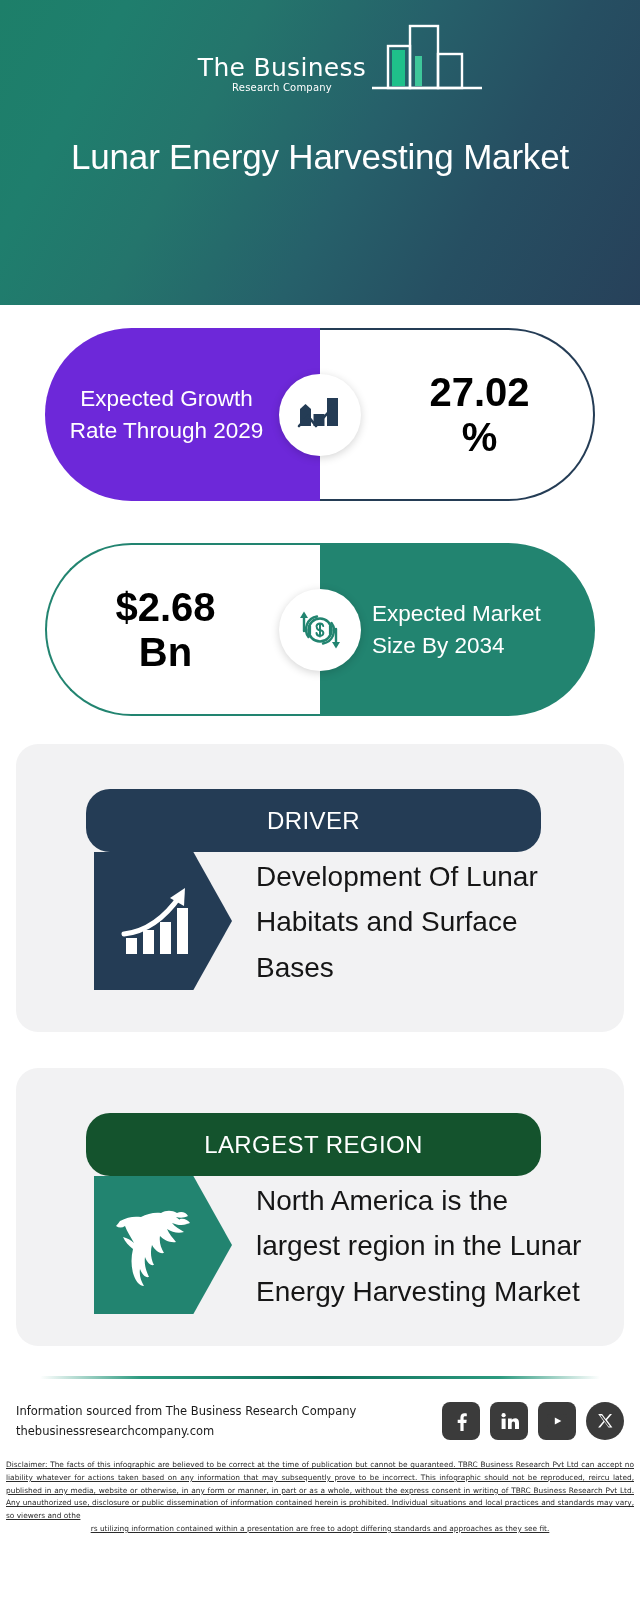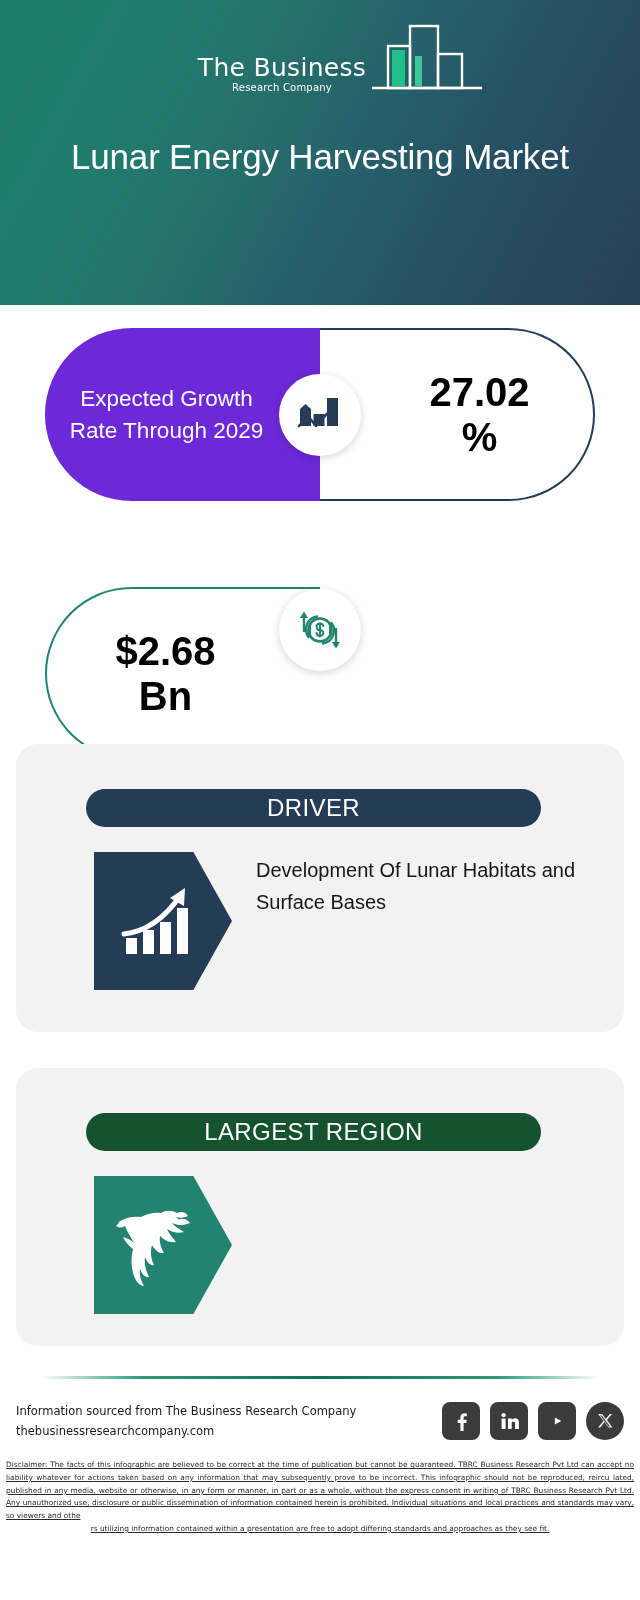--- a/index.html
+++ b/index.html
@@ -71,21 +71,21 @@
     border-left:none;
     border-radius:0 87px 87px 0;
     display:flex; align-items:center; justify-content:flex-end;
   }
   
   .half-outline-teal{
     background:#ffffff;
     border:2.5px solid #228470;
     border-right:none;
     border-radius:87px 0 0 87px;
-    display:flex; align-items:center; justify-content:center;margin-top:44px;
+    display:flex; align-items:center; justify-content:center;
   }
   .half-fill-teal{
     background:#228470;
     border-radius:0 87px 87px 0;
     display:flex; align-items:center; justify-content:center;
   }
 
   .stat-label{
     color:#ffffff;
     font-size:22.5px;
@@ -129,21 +129,21 @@
     position:relative;
   }
   .panel-driver{ margin-top:28px; height:288px; }
   .panel-region{ margin-top:36px; height:278px; }
 
   .pill{
     position:absolute;
     left:70px;
     top:45px;
     width:455px;
-    height:38px;
+    height:63px;
     border-radius:24px;
     display:flex; align-items:center; justify-content:center;
     color:#ffffff;
     font-size:24px;
     letter-spacing:.4px;
     text-align:center;
   }
   .pill-navy{ background:#243c55; }
   .pill-teal{ background:#14532d; width:455px; }
 
@@ -157,21 +157,21 @@
     flex:0 0 auto;
     width:138px; height:138px;
     clip-path:polygon(0% 0%, 72% 0%, 100% 50%, 72% 100%, 0% 100%);
     display:flex; align-items:center; justify-content:center;
   }
   .hex-navy{ background:#243c55; }
   .hex-teal{ background:#228470; }
 
   .panel-text{
     color:#161616;
-    font-size:20px;
+    font-size:28px;
     line-height:1.62;
     padding-top:2px;
     max-width:330px;
   }
 
   
   .divider{
     width:560px; height:3px;
     margin:30px auto 0 auto;
     background:linear-gradient(90deg,rgba(255,255,255,0) 0%,#2c9a7f 18%,#0f6f5a 50%,#2c9a7f 82%,rgba(255,255,255,0) 100%);
@@ -262,20 +262,23 @@
     </div>
   </div>
 
   <div class="statcard stat-size">
     <div class="half half-outline-teal">
       <div class="stat-value v-left">
         <span>$2.68</span><br>
         <span>Bn</span>
       </div>
     </div>
+    <div class="half half-fill-teal">
+      <div class="stat-label right-pad">Expected Market Size By 2034</div>
+    </div>
     <div class="badge">
       <svg width="50" height="48" viewBox="0 0 50 48">
         <circle cx="25" cy="24" r="11.5" fill="none" stroke="#228470" stroke-width="2.6"></circle>
         <path d="M25 17.5 v13 M21.5 20.3 a3.4 3.4 0 0 1 3.5-2.8 a3.2 3.2 0 0 1 3.2 2.6 M21.5 27 a3.4 3.4 0 0 0 3.6 2.9 a3.3 3.3 0 0 0 3.3-2.9 a3 3 0 0 0-3.3-2.8 a3 3 0 0 1-3.3-2.8" fill="none" stroke="#228470" stroke-width="2" stroke-linecap="round"></path>
         <path d="M13.5 31 A13 13 0 0 1 22 10.5" fill="none" stroke="#228470" stroke-width="2.4" stroke-linecap="round"></path>
         <path d="M36.5 17 A13 13 0 0 1 28 37.5" fill="none" stroke="#228470" stroke-width="2.4" stroke-linecap="round"></path>
         <path d="M9 9 v16" stroke="#228470" stroke-width="2.4" stroke-linecap="round" fill="none"></path>
         <polygon points="9,5.5 13,12 5,12" fill="#228470"></polygon>
         <path d="M41 23 v16" stroke="#228470" stroke-width="2.4" stroke-linecap="round" fill="none"></path>
         <polygon points="41,42.5 45,36 37,36" fill="#228470"></polygon>
@@ -315,20 +318,21 @@
         <path fill="#ffffff" d="M6 26 C13 22 20 21 27 22 C33 19 40 17 47 18 C52 15 58 15 63 18
           C67 16 72 17 74 21 C70 23 66 23 62 22 C65 25 70 26 73 29 C68 31 63 30 58 28
           C61 32 66 34 70 37 C64 39 58 37 53 34 C55 39 59 43 62 47 C56 48 50 45 46 41
           C45 47 47 53 50 58 C45 59 41 55 38 50 C36 57 37 64 40 70 C36 71 33 67 31 62
           C30 69 32 76 35 82 C31 83 28 79 26 74 C25 80 27 86 30 91 C25 91 21 85 19 78
           C17 70 17 62 19 54 C15 51 11 47 9 42 C13 43 17 45 20 48 C17 42 13 37 11 31
           C8 33 5 33 2 31 C4 29 5 27 6 26 Z"></path>
         <path fill="#ffffff" d="M66 24 C70 23 74 25 76 28 C72 30 68 29 65 27 Z"></path>
       </svg>
     </div>
+    <div class="panel-text">North America is the largest region in the Lunar Energy Harvesting Market</div>
   </div>
 </div>
 
 <div class="divider"></div>
 
 <div class="footer">
   <div class="source">
     <div>Information sourced from The Business Research Company</div>
     <div>thebusinessresearchcompany.com</div>
   </div>

